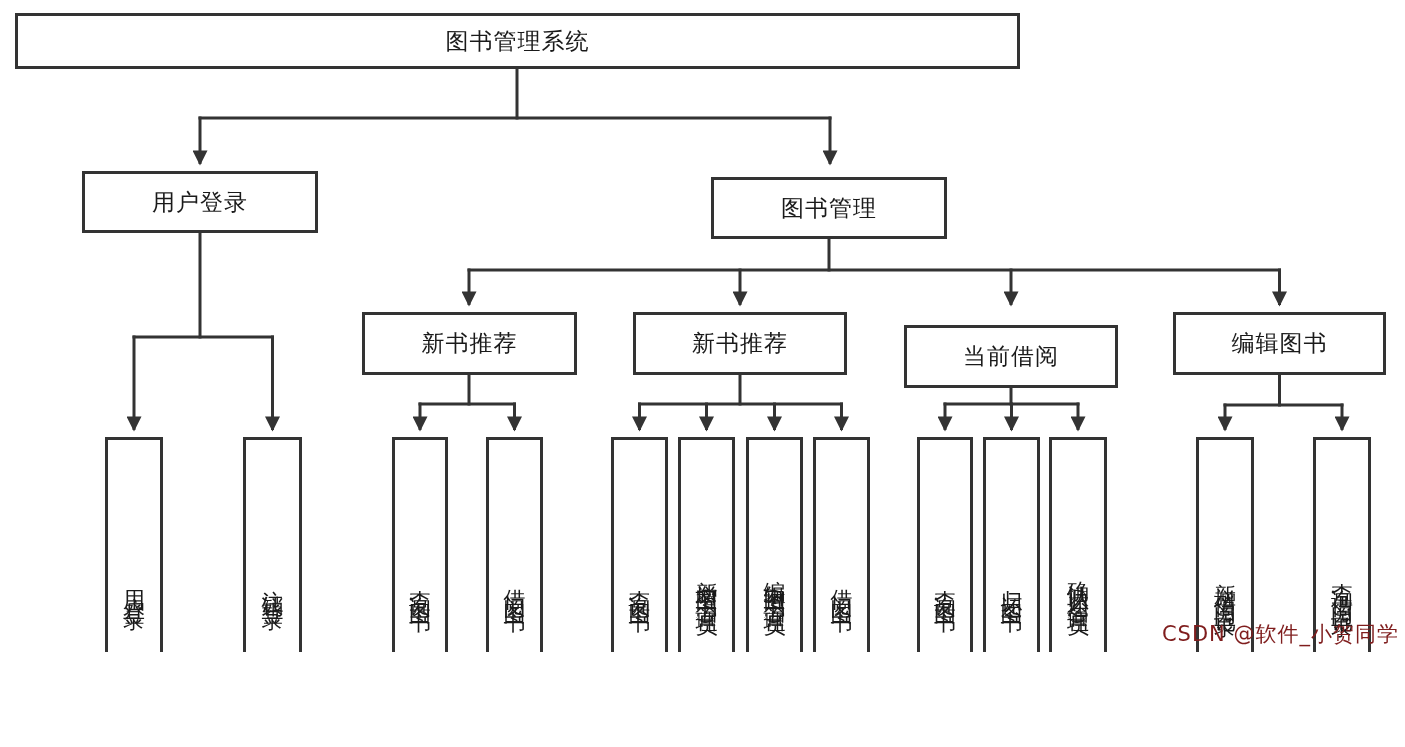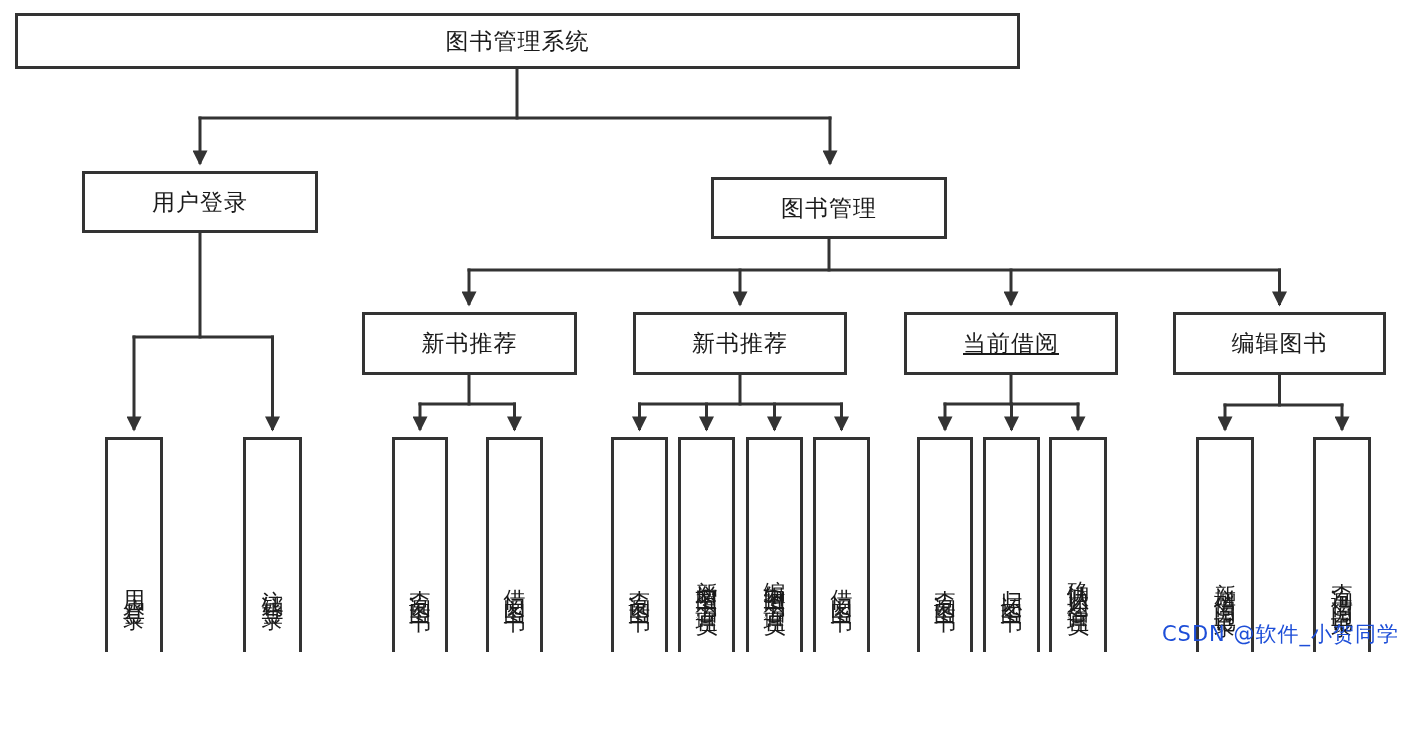--- a/index.html
+++ b/index.html
@@ -32,21 +32,21 @@
     justify-content: center;
     z-index: 2;
     line-height: 1;
   }
   .h-node { font-size: 23px; letter-spacing: 1px; }
   .root-node   { left: 15px;  top: 13px;  width: 1005px; height: 56px; }
   .l2a         { left: 82px;  top: 171px; width: 236px;  height: 62px; }
   .l2b         { left: 711px; top: 171px; width: 236px;  height: 62px; margin-top: 6px; }
   .l3a         { left: 362px;  top: 312px; width: 215px; height: 63px; }
   .l3b         { left: 633px;  top: 312px; width: 214px; height: 63px; }
-  .l3c         { left: 904px;  top: 312px; width: 214px; height: 63px; text-decoration: underline; }
+  .l3c         { left: 904px;  top: 325px; width: 214px; height: 63px; }
   .l3d         { left: 1173px; top: 312px; width: 213px; height: 63px; }
   .leaf {
     top: 437px;
     height: 297px;
     width: 57px;
     writing-mode: vertical-rl;
     text-orientation: mixed;
     font-size: 22px;
     letter-spacing: 7px;
   }
@@ -62,21 +62,21 @@
   .leaf10 { left: 983px;  }
   .leaf11 { left: 1049px; width: 58px; letter-spacing: 5px; }
   .leaf12 { left: 1196px; width: 58px; }
   .leaf13 { left: 1313px; width: 58px; }
   #watermark {
     position: absolute;
     right: 6px;
     bottom: 4px;
     z-index: 3;
     font-size: 21px;
-    color: #1d4ed8;
+    color: #7f1d1d;
     letter-spacing: 1px;
   }
 </style>
 </head>
 <body>
 
 <div id="canvas">
 
   <svg id="connectors" viewBox="0 0 1405 747" xmlns="http://www.w3.org/2000/svg">
     <defs>

